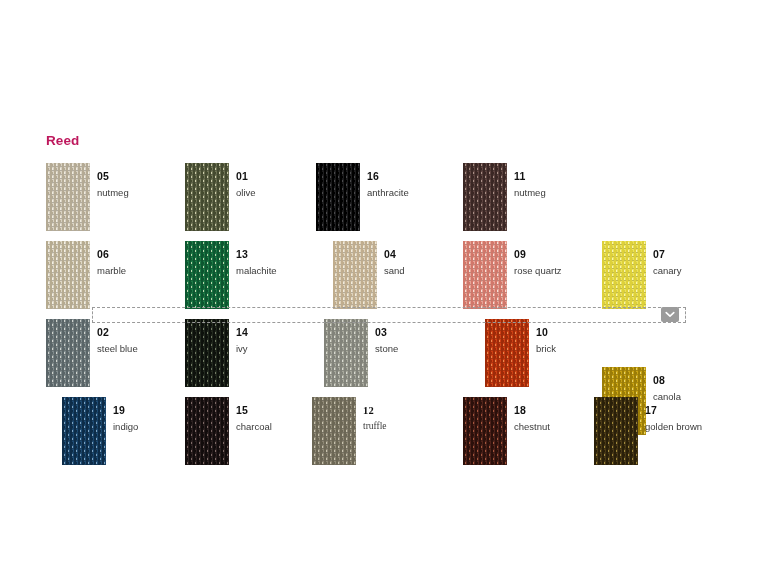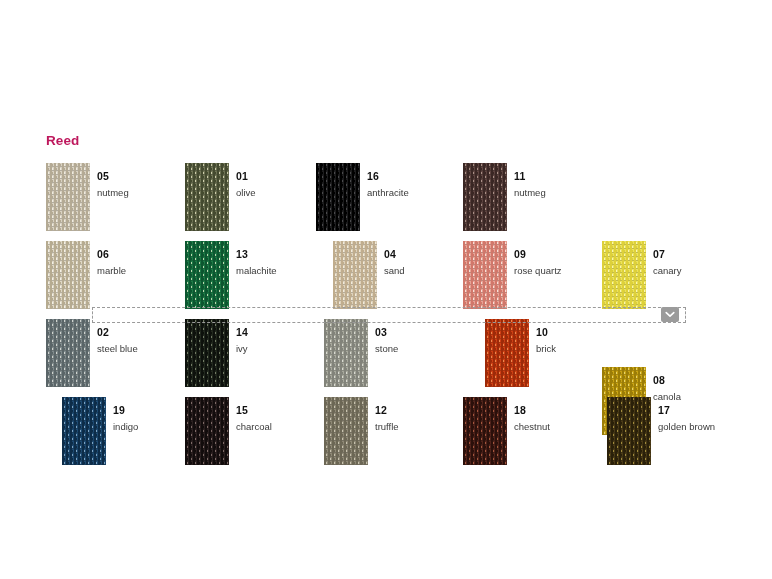--- a/index.html
+++ b/index.html
@@ -210,35 +210,35 @@
             <div class="name">indigo</div>
           </div>
         </div>
         <div class="cell" style="left: 139px;">
           <div class="swatch" style="background-color: rgb(43, 32, 32); background-image: repeating-linear-gradient(90deg, rgb(18, 12, 12) 0px, rgb(18, 12, 12) 2px, rgba(0, 0, 0, 0) 2px, rgba(0, 0, 0, 0) 4px), repeating-linear-gradient(0deg, rgba(0, 0, 0, 0.18) 0px, rgba(0, 0, 0, 0.18) 1px, rgba(0, 0, 0, 0) 1px, rgba(0, 0, 0, 0) 4px), radial-gradient(2.4px 1.4px at 2px 2px, rgb(125, 106, 102) 60%, rgba(0, 0, 0, 0) 62%), radial-gradient(2.4px 1.4px at 6px 6px, rgb(125, 106, 102) 60%, rgba(0, 0, 0, 0) 62%), radial-gradient(1.8px 1.2px at 6px 2px, rgb(18, 12, 12) 60%, rgba(0, 0, 0, 0) 62%), radial-gradient(1.8px 1.2px at 2px 6px, rgb(18, 12, 12) 60%, rgba(0, 0, 0, 0) 62%); background-size: 4px 4px, 4px 4px, 8px 8px, 8px 8px, 8px 8px, 8px 8px;"></div>
           <div class="meta">
             <div><span class="code">15</span></div>
             <div class="name">charcoal</div>
           </div>
         </div>
-        <div class="cell" style="left: 278px;">
+        <div class="cell" style="left: 266px; font-family: Liberation Serif, serif;">
           <div class="swatch" style="background-color: rgb(142, 136, 117); background-image: repeating-linear-gradient(90deg, rgb(108, 103, 85) 0px, rgb(108, 103, 85) 2px, rgba(0, 0, 0, 0) 2px, rgba(0, 0, 0, 0) 4px), repeating-linear-gradient(0deg, rgba(0, 0, 0, 0.18) 0px, rgba(0, 0, 0, 0.18) 1px, rgba(0, 0, 0, 0) 1px, rgba(0, 0, 0, 0) 4px), radial-gradient(2.4px 1.4px at 2px 2px, rgb(199, 194, 174) 60%, rgba(0, 0, 0, 0) 62%), radial-gradient(2.4px 1.4px at 6px 6px, rgb(199, 194, 174) 60%, rgba(0, 0, 0, 0) 62%), radial-gradient(1.8px 1.2px at 6px 2px, rgb(108, 103, 85) 60%, rgba(0, 0, 0, 0) 62%), radial-gradient(1.8px 1.2px at 2px 6px, rgb(108, 103, 85) 60%, rgba(0, 0, 0, 0) 62%); background-size: 4px 4px, 4px 4px, 8px 8px, 8px 8px, 8px 8px, 8px 8px;"></div>
           <div class="meta">
             <div><span class="code">12</span></div>
             <div class="name">truffle</div>
           </div>
         </div>
         <div class="cell" style="left: 417px;">
           <div class="swatch" style="background-color: rgb(80, 35, 27); background-image: repeating-linear-gradient(90deg, rgb(43, 16, 11) 0px, rgb(43, 16, 11) 2px, rgba(0, 0, 0, 0) 2px, rgba(0, 0, 0, 0) 4px), repeating-linear-gradient(0deg, rgba(0, 0, 0, 0.18) 0px, rgba(0, 0, 0, 0.18) 1px, rgba(0, 0, 0, 0) 1px, rgba(0, 0, 0, 0) 4px), radial-gradient(2.4px 1.4px at 2px 2px, rgb(164, 86, 61) 60%, rgba(0, 0, 0, 0) 62%), radial-gradient(2.4px 1.4px at 6px 6px, rgb(164, 86, 61) 60%, rgba(0, 0, 0, 0) 62%), radial-gradient(1.8px 1.2px at 6px 2px, rgb(43, 16, 11) 60%, rgba(0, 0, 0, 0) 62%), radial-gradient(1.8px 1.2px at 2px 6px, rgb(43, 16, 11) 60%, rgba(0, 0, 0, 0) 62%); background-size: 4px 4px, 4px 4px, 8px 8px, 8px 8px, 8px 8px, 8px 8px;"></div>
           <div class="meta">
             <div><span class="code">18</span></div>
             <div class="name">chestnut</div>
           </div>
         </div>
-        <div class="cell" style="left: 561px; padding-left: 28px;">
+        <div class="cell" style="left: 548px; padding-left: 28px;">
           <div class="swatch" style="background-color: rgb(74, 58, 23); background-image: repeating-linear-gradient(90deg, rgb(42, 32, 9) 0px, rgb(42, 32, 9) 2px, rgba(0, 0, 0, 0) 2px, rgba(0, 0, 0, 0) 4px), repeating-linear-gradient(0deg, rgba(0, 0, 0, 0.18) 0px, rgba(0, 0, 0, 0.18) 1px, rgba(0, 0, 0, 0) 1px, rgba(0, 0, 0, 0) 4px), radial-gradient(2.4px 1.4px at 2px 2px, rgb(160, 138, 60) 60%, rgba(0, 0, 0, 0) 62%), radial-gradient(2.4px 1.4px at 6px 6px, rgb(160, 138, 60) 60%, rgba(0, 0, 0, 0) 62%), radial-gradient(1.8px 1.2px at 6px 2px, rgb(42, 32, 9) 60%, rgba(0, 0, 0, 0) 62%), radial-gradient(1.8px 1.2px at 2px 6px, rgb(42, 32, 9) 60%, rgba(0, 0, 0, 0) 62%); background-size: 4px 4px, 4px 4px, 8px 8px, 8px 8px, 8px 8px, 8px 8px;"></div>
           <div class="meta">
             <div><span class="code">17</span></div>
             <div class="name">golden brown</div>
           </div>
         </div>
       </div>
     </div>
 
   <div id="selection"></div>

